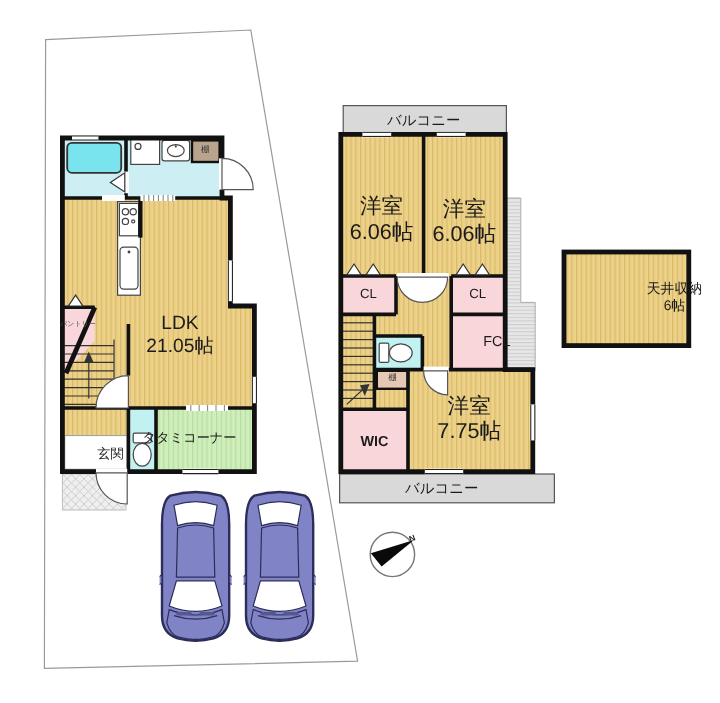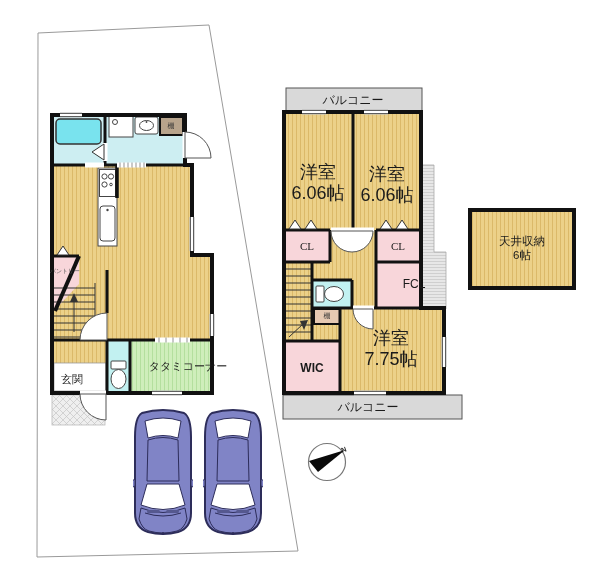--- a/index.html
+++ b/index.html
@@ -4,22 +4,22 @@
 <style>
   html,body{margin:0;padding:0;background:#fff;}
   #stage{position:relative;width:600px;height:586px;background:#fff;overflow:hidden;
          font-family:"Liberation Sans","DejaVu Sans",sans-serif;}
   #plan-svg{position:absolute;left:0;top:0;}
   .label{position:absolute;transform:translate(-50%,-50%);text-align:center;
          color:#1b1b1b;white-space:nowrap;line-height:1.18;z-index:5;}
   .lbl-ldk{font-size:16px;}
   .lbl-room{font-size:18px;}
   .lbl-med{font-size:12px;}
-  .lbl-sm{font-size:11px;font-family:Liberation Serif, serif;}
-  .lbl-attic{font-size:11.5px;}
+  .lbl-sm{font-size:11px;}
+  .lbl-attic{font-size:11.5px;margin-left:40px;}
   .lbl-tiny{font-size:7px;color:#333;}
   .lbl-micro{font-size:6.5px;color:#555;transform:translate(-50%,-50%) scale(.9);}
   .lbl-n{font-size:7px;font-weight:bold;transform:translate(-50%,-50%) rotate(-20deg);}
 </style>
 </head>
 <body>
 
 <div id="stage">
 <svg id="plan-svg" width="600" height="586" viewBox="0 0 600 586">
   <defs>
@@ -236,22 +236,26 @@
     <use href="#car" x="133" y="407" width="60" height="128"></use>
     <use href="#car" x="203" y="407" width="60" height="128"></use>
   </g>
 
   <g>
     <circle cx="327" cy="462" r="18.5" fill="#fff" stroke="#777" stroke-width="1.2"></circle>
     <polygon points="309,461 345,450 318,472" fill="#0a0a0a"></polygon>
   </g>
 </svg>
 
-<div class="label lbl-sm" style="left:188px;top:366px;">タタミコーナー</div>
-<div class="label lbl-sm" style="left:72px;top:379px;">玄関</div>
+<div class="label lbl-ldk" style="left:150px;top:280px;">
+  <div>LDK</div>
+  <div>21.05帖</div>
+</div>
+<div class="label lbl-sm" style="left:158px;top:366px;">タタミコーナー</div>
+<div class="label lbl-sm" style="left:92px;top:379px;">玄関</div>
 <div class="label lbl-micro" style="left:65px;top:271px;">パントリー</div>
 <div class="label lbl-tiny" style="left:171px;top:126px;">棚</div>
 
 <div class="label lbl-med" style="left:353px;top:100px;">バルコニー</div>
 <div class="label lbl-room" style="left:318px;top:183px;">
   <div>洋室</div>
   <div>6.06帖</div>
 </div>
 <div class="label lbl-room" style="left:387px;top:185px;">
   <div>洋室</div>

